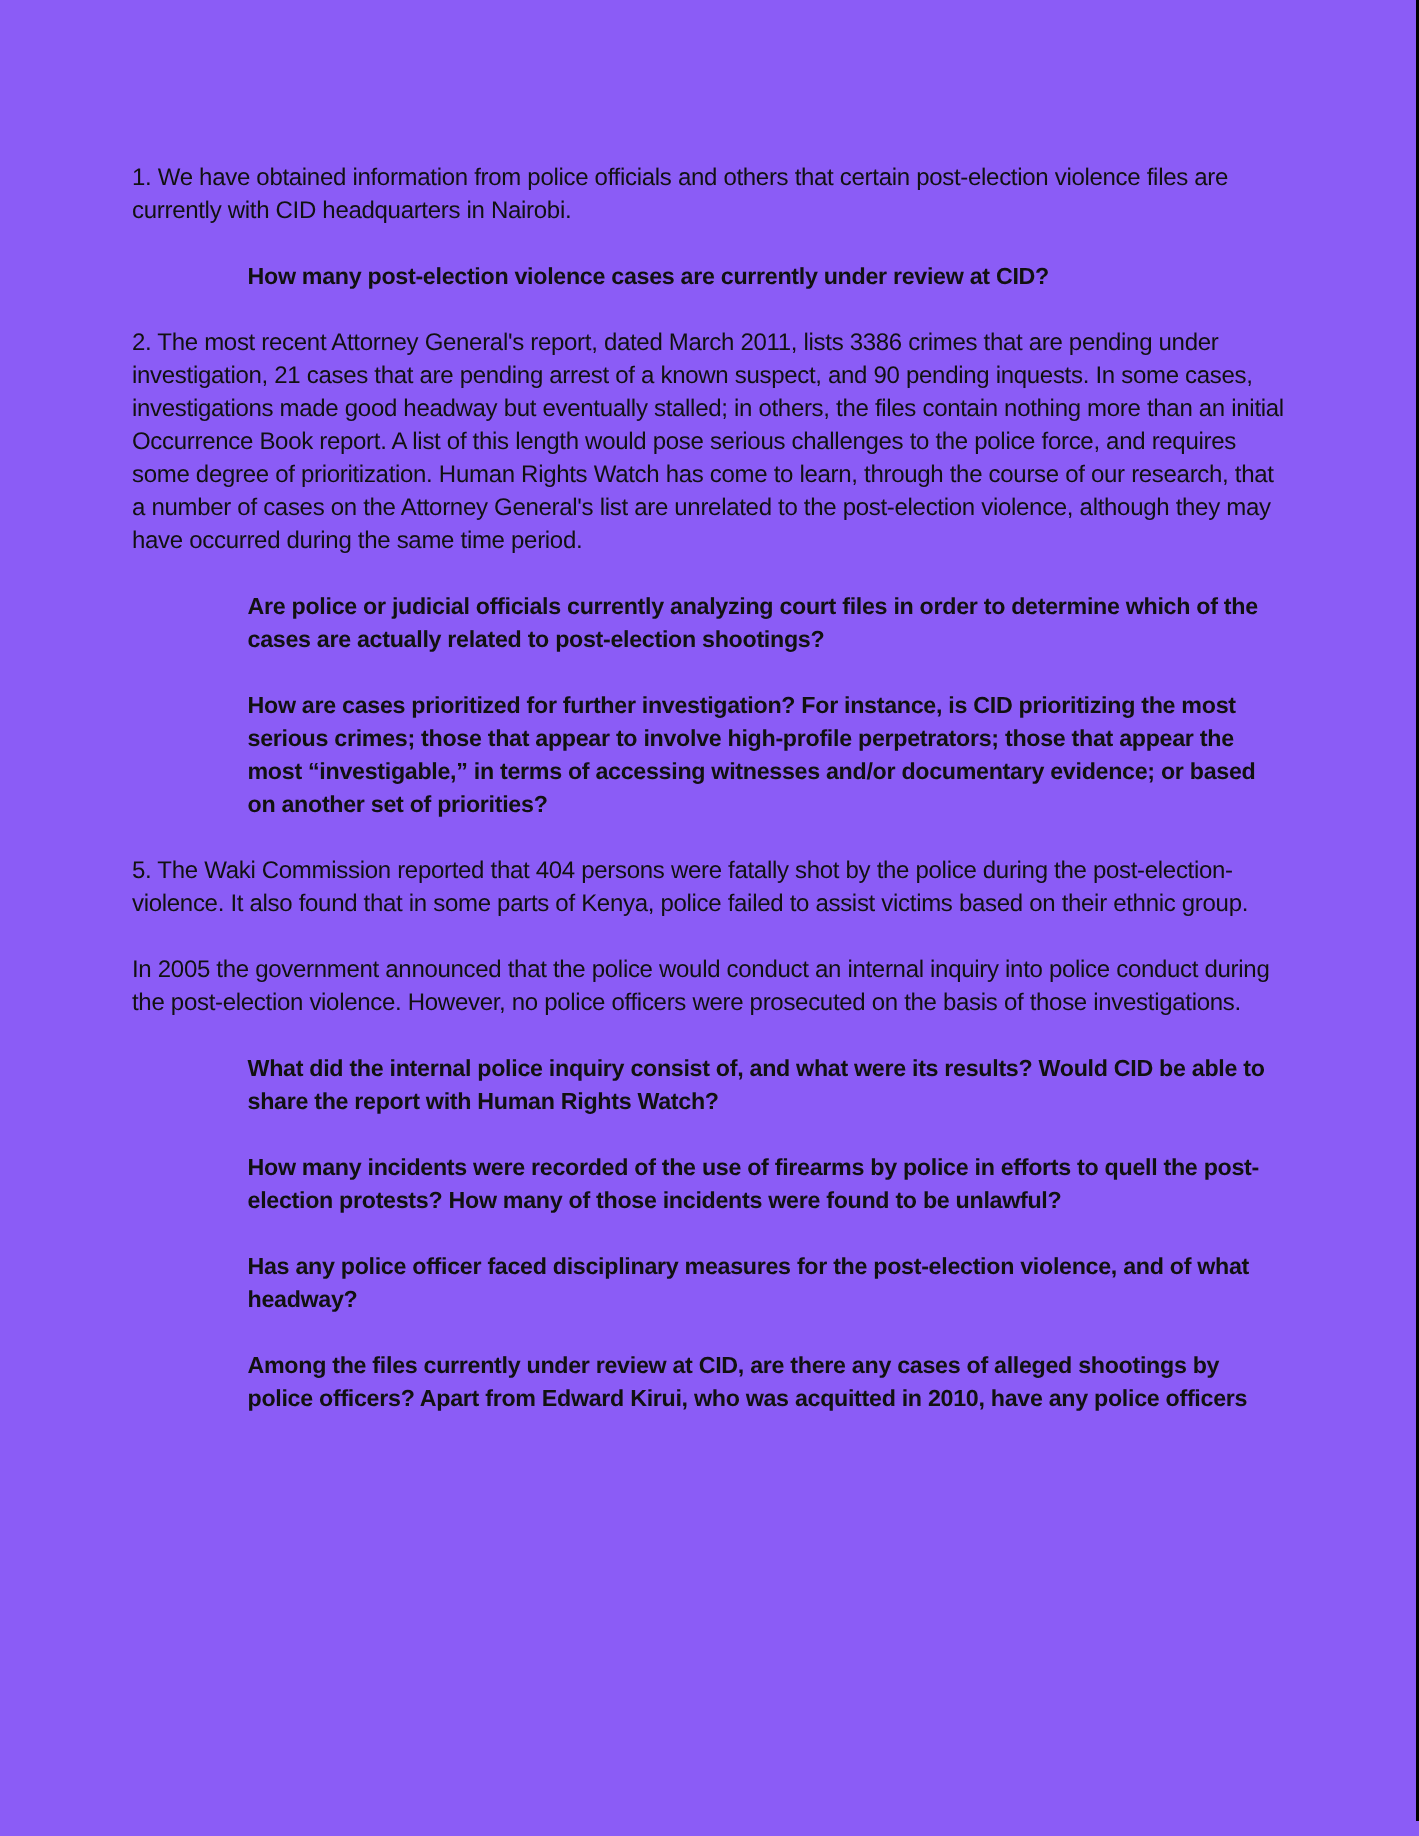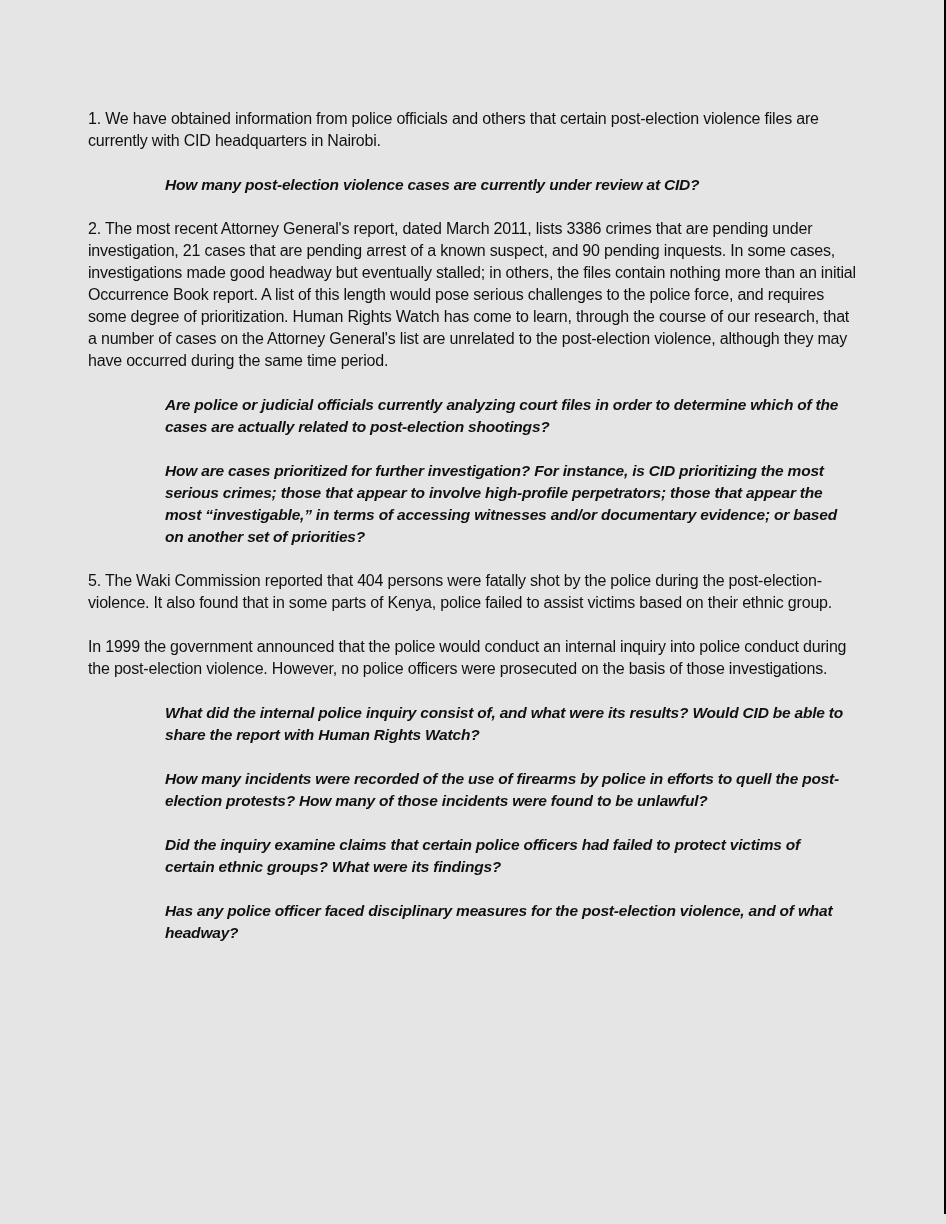--- a/index.html
+++ b/index.html
@@ -4,21 +4,21 @@
 <style>
   html, body {
     margin: 0;
     padding: 0;
     background: #ffffff;
   }
   .page {
     position: relative;
     width: 946px;
     height: 1224px;
-    background: #e5e5e5;
+    background: #8b5cf6;
     overflow: hidden;
     font-family: "Liberation Sans", "DejaVu Sans", sans-serif;
     color: #111111;
   }
   .content {
     position: absolute;
     left: 88px;
     top: 108px;
     width: 772px;
   }
@@ -29,21 +29,20 @@
     letter-spacing: -0.2px;
     text-align: left;
   }
   .question {
     margin: 0 0 22px 77px;
     width: 688px;
     font-size: 15.5px;
     line-height: 22px;
     letter-spacing: -0.2px;
     font-weight: bold;
-    font-style: italic;
     text-align: left;
   }
   .edge-line-right {
     position: absolute;
     top: 0;
     right: 0;
     width: 2px;
     height: 1214px;
     background: #000000;
   }
@@ -52,20 +51,20 @@
 <body>
 
 <div class="page">
   <div class="content">
     <p class="para">1. We have obtained information from police officials and others that certain post-election violence files are currently with CID headquarters in Nairobi.</p>
     <p class="question">How many post-election violence cases are currently under review at CID?</p>
     <p class="para">2. The most recent Attorney General's report, dated March 2011, lists 3386 crimes that are pending under investigation, 21 cases that are pending arrest of a known suspect, and 90 pending inquests. In some cases, investigations made good headway but eventually stalled; in others, the files contain nothing more than an initial Occurrence Book report.  A list of this length would pose serious challenges to the police force, and requires some degree of prioritization. Human Rights Watch has come to learn, through the course of our research, that a number of cases on the Attorney General's list are unrelated to the post-election violence, although they may have occurred during the same time period.</p>
     <p class="question">Are police or judicial officials currently analyzing court files in order to determine which of the cases are actually related to post-election shootings?</p>
     <p class="question">How are cases prioritized for further investigation? For instance, is CID prioritizing the most serious crimes; those that appear to involve high-profile perpetrators; those that appear the most “investigable,” in terms of accessing witnesses and/or documentary evidence; or based on another set of priorities?</p>
     <p class="para">5. The Waki Commission reported that 404 persons were fatally shot by the police during the post-election-violence. It also found that in some parts of Kenya, police failed to assist victims based on their ethnic group.</p>
-    <p class="para">In 1999 the government announced that the police would conduct an internal inquiry into police conduct during the post-election violence. However, no police officers were prosecuted on the basis of those investigations.</p>
+    <p class="para">In 2005 the government announced that the police would conduct an internal inquiry into police conduct during the post-election violence. However, no police officers were prosecuted on the basis of those investigations.</p>
     <p class="question">What did the internal police inquiry consist of, and what were its results? Would CID be able to share the report with Human Rights Watch?</p>
     <p class="question">How many incidents were recorded of the use of firearms by police in efforts to quell the post-election protests? How many of those incidents were found to be unlawful?</p>
-    <p class="question">Did the inquiry examine claims that certain police officers had failed to protect victims of certain ethnic groups? What were its findings?</p>
     <p class="question">Has any police officer faced disciplinary measures for the post-election violence, and of what headway?</p>
+    <p class="question">Among the files currently under review at CID, are there any cases of alleged shootings by police officers? Apart from Edward Kirui, who was acquitted in 2010, have any police officers</p>
   </div>
   <div class="edge-line-right"></div>
 </div>
 
 </body></html>

